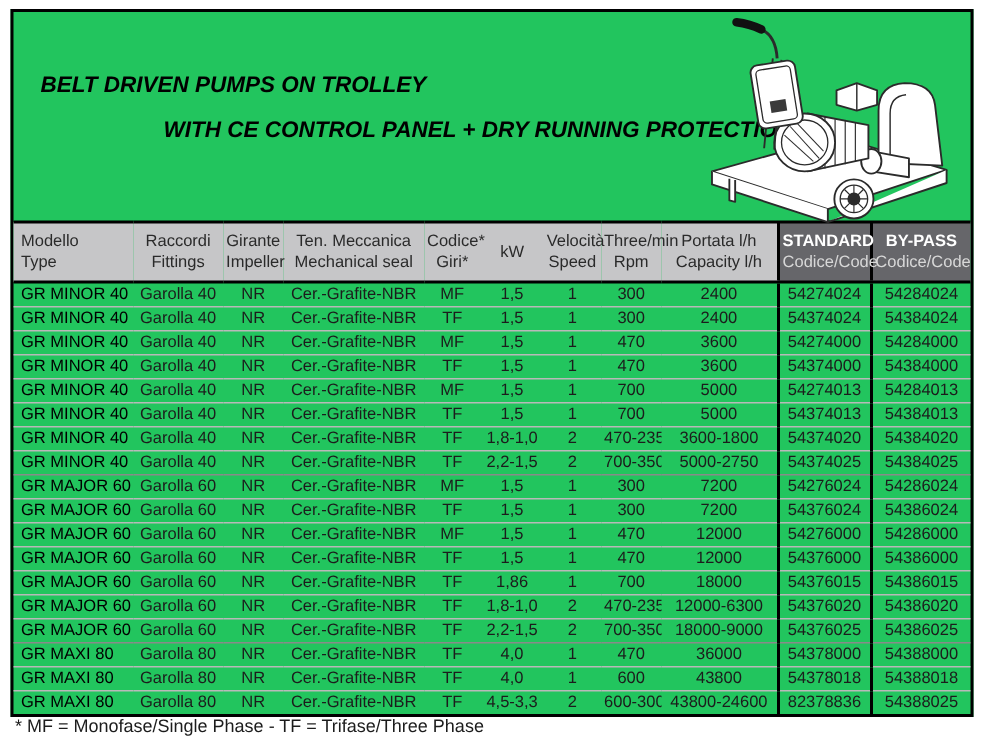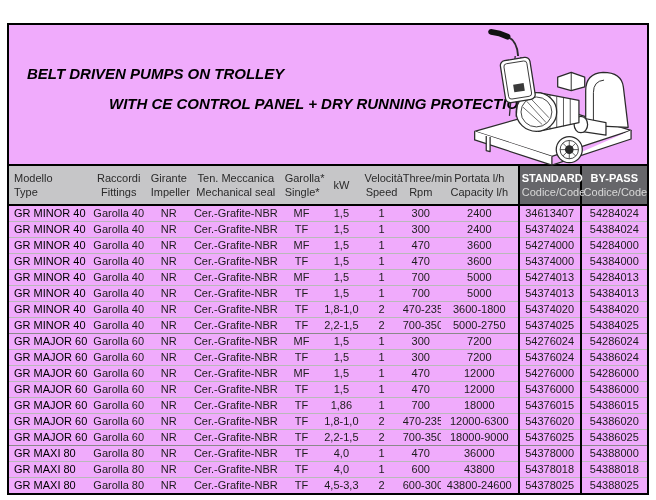--- a/index.html
+++ b/index.html
@@ -4,24 +4,24 @@
 <style>
   html,body{margin:0;padding:0;background:#fff;}
   .page{
     position:relative;
     width:656px;height:500px;
     background:#fff;
     font-family:"Liberation Sans", sans-serif;
     overflow:hidden;
   }
   .frame{
-    position:absolute;left:7px;top:23px;width:642px;
+    position:absolute;left:7px;top:6px;width:642px;
     box-sizing:border-box;
     border:2px solid #000;
-    background:#f0abfc;
+    background:#22c55e;
   }
   .top-area{position:relative;height:139px;}
   .title-line1{
     position:absolute;left:18px;top:40px;
     font-size:15px;font-weight:bold;font-style:italic;color:#000;
     white-space:nowrap;
   }
   .title-line2{
     position:absolute;left:100px;top:70px;
     font-size:15px;font-weight:bold;font-style:italic;color:#000;
@@ -165,22 +165,22 @@
             </th>
             <th class="col2">
               <div class="l1">Girante</div>
               <div class="l2">Impeller</div>
             </th>
             <th class="col3">
               <div class="l1">Ten. Meccanica</div>
               <div class="l2">Mechanical seal</div>
             </th>
             <th class="col4">
-              <div class="l1">Garolla*</div>
-              <div class="l2">Single*</div>
+              <div class="l1">Codice*</div>
+              <div class="l2">Giri*</div>
             </th>
             <th class="col5">
               <div class="l1">kW</div>
             </th>
             <th class="col6">
               <div class="l1">Velocità</div>
               <div class="l2">Speed</div>
             </th>
             <th class="col7">
               <div class="l1">Three/min</div>
@@ -204,21 +204,21 @@
           <tr>
             <td class="col0">GR MINOR 40</td>
             <td class="col1">Garolla 40</td>
             <td class="col2">NR</td>
             <td class="col3">Cer.-Grafite-NBR</td>
             <td class="col4">MF</td>
             <td class="col5">1,5</td>
             <td class="col6">1</td>
             <td class="col7">300</td>
             <td class="col8">2400</td>
-            <td class="col9">34613407</td>
+            <td class="col9">54274024</td>
             <td class="col10">54284024</td>
           </tr>
           <tr>
             <td class="col0">GR MINOR 40</td>
             <td class="col1">Garolla 40</td>
             <td class="col2">NR</td>
             <td class="col3">Cer.-Grafite-NBR</td>
             <td class="col4">TF</td>
             <td class="col5">1,5</td>
             <td class="col6">1</td>
@@ -425,20 +425,21 @@
           <tr>
             <td class="col0">GR MAXI 80</td>
             <td class="col1">Garolla 80</td>
             <td class="col2">NR</td>
             <td class="col3">Cer.-Grafite-NBR</td>
             <td class="col4">TF</td>
             <td class="col5">4,5-3,3</td>
             <td class="col6">2</td>
             <td class="col7">600-300</td>
             <td class="col8">43800-24600</td>
-            <td class="col9">54378025</td>
+            <td class="col9">82378836</td>
             <td class="col10">54388025</td>
           </tr>
         </tbody>
     </table>
   </div>
 
+  <div class="footnote">* MF = Monofase/Single Phase - TF = Trifase/Three Phase</div>
 </div>
 
 </body></html>

